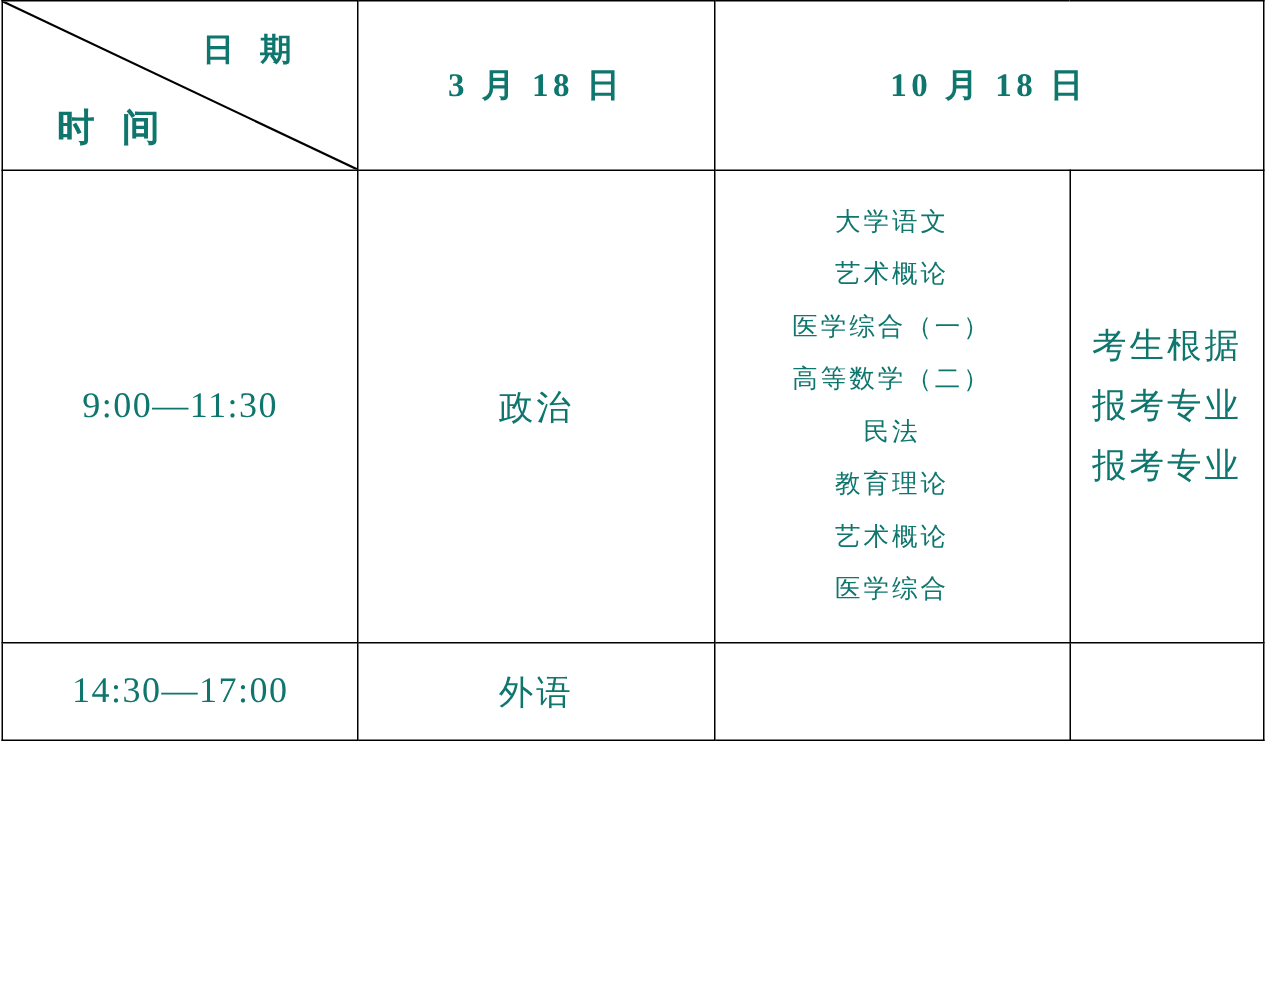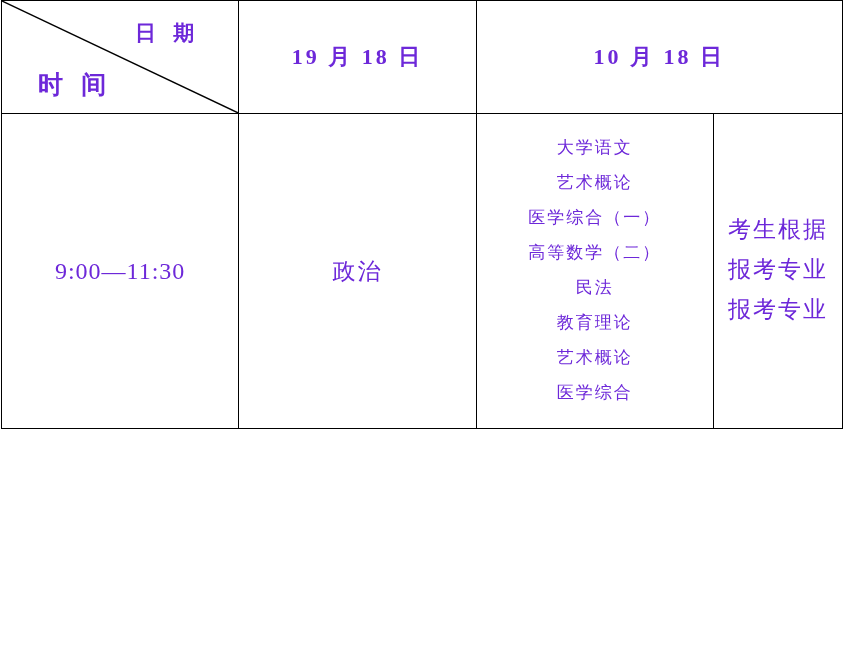--- a/index.html
+++ b/index.html
@@ -24,21 +24,21 @@
     border-collapse: collapse;
     width: 842px;
     margin-left: 1px;
     table-layout: fixed;
   }
   table.schedule td {
     border: 1px solid #000000;
     text-align: center;
     vertical-align: middle;
     font-family: "Liberation Serif", serif;
-    color: #6d28d9;
+    color: #0f766e;
   }
   
   col.c1 { width: 237px; }
   col.c2 { width: 237px; }
   col.c3 { width: 237px; }
   col.c4 { width: 129px; }
 
   
   .corner {
     position: relative;
@@ -90,21 +90,21 @@
     padding: 9px 0;
     letter-spacing: 2px;
     white-space: nowrap;
   }
   .note-cell {
     font-size: 23px;
     line-height: 1.75;
     letter-spacing: 2px;
     padding: 4px 6px;
   }
-  .note-cell .nrow { white-space: nowrap; font-family: Liberation Mono, monospace; }
+  .note-cell .nrow { white-space: nowrap; }
   .row-afternoon td {
     height: 62px;
   }
   .empty-cell { }
 </style>
 </head>
 <body>
 
 <div class="sheet">
   <table class="schedule">
@@ -116,21 +116,21 @@
     </colgroup>
     <tbody>
       <tr>
         <td class="corner">
           <svg class="diag" viewBox="0 0 237 110" preserveAspectRatio="none">
             <line x1="0" y1="0" x2="237" y2="110" stroke="#000" stroke-width="1.4"></line>
           </svg>
           <span class="lbl-date">日 期</span>
           <span class="lbl-time">时 间</span>
         </td>
-        <td class="hdr">19 月 18 日</td>
+        <td class="hdr">3 月 18 日</td>
         <td class="hdr" colspan="2">10 月 18 日</td>
       </tr>
       <tr>
         <td class="time-cell">9:00—11:30</td>
         <td class="subject-cell">政治</td>
         <td class="list-cell">
           <div class="row">大学语文</div>
           <div class="row">艺术概论</div>
           <div class="row">医学综合（一）</div>
           <div class="row">高等数学（二）</div>
@@ -138,15 +138,21 @@
           <div class="row">教育理论</div>
           <div class="row">艺术概论</div>
           <div class="row">医学综合</div>
         </td>
         <td class="note-cell">
           <div class="nrow">考生根据</div>
           <div class="nrow">报考专业</div>
           <div class="nrow">报考专业</div>
         </td>
       </tr>
+      <tr class="row-afternoon">
+        <td class="time-cell">14:30—17:00</td>
+        <td class="subject-cell">外语</td>
+        <td class="empty-cell"></td>
+        <td class="empty-cell"></td>
+      </tr>
     </tbody>
   </table>
 </div>
 
 </body></html>

